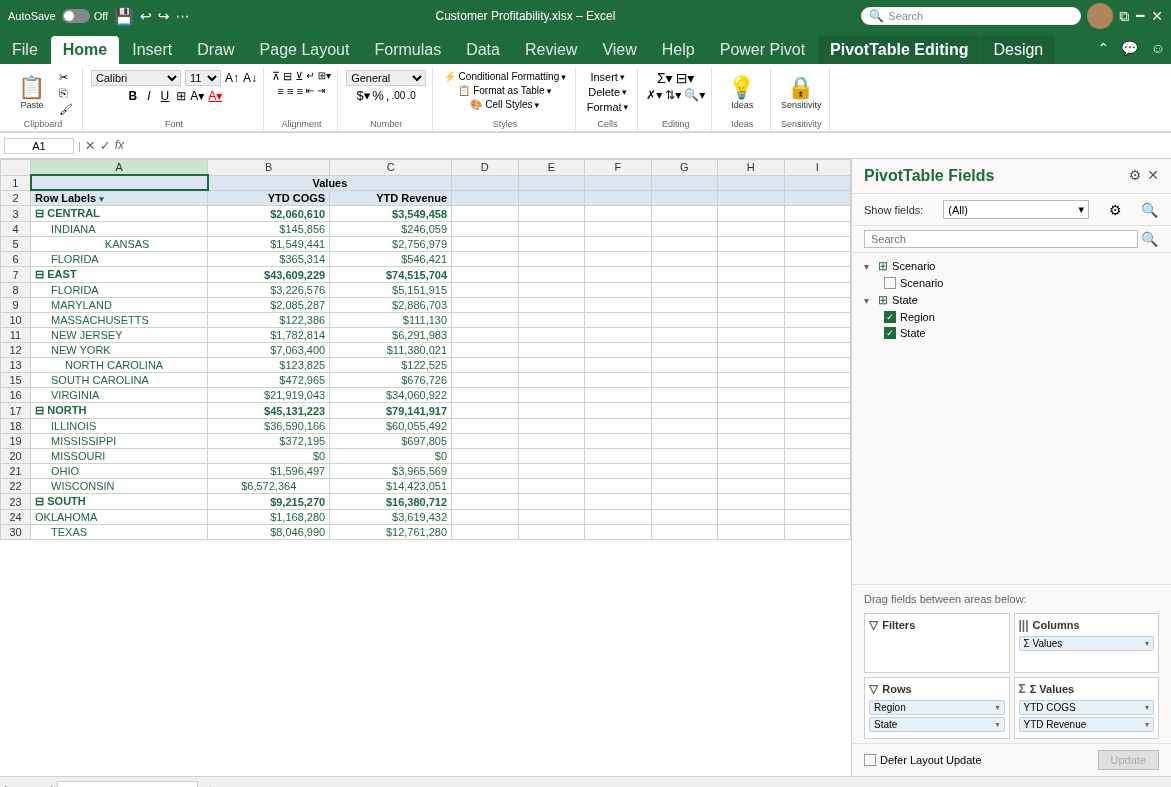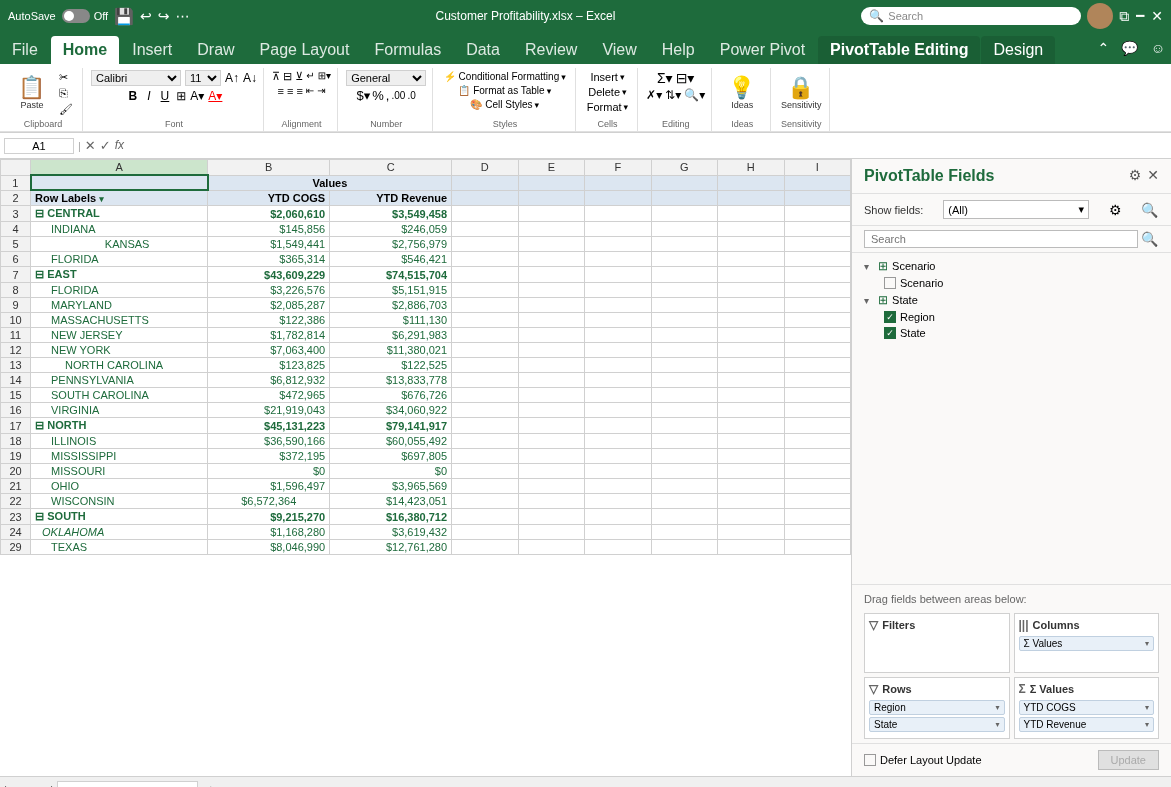--- a/index.html
+++ b/index.html
@@ -497,32 +497,20 @@
               <td class="cell-b" style="text-align: right;">$123,825</td>
               <td class="cell-c" style="text-align: right;">$122,525</td>
               <td></td>
               <td></td>
               <td></td>
               <td></td>
               <td></td>
               <td></td>
             </tr>
             <tr style="color: rgb(30, 107, 60);">
-              <td class="row-header">14</td>
-              <td class="cell-a" style="padding-left: 20px;">PENNSYLVANIA</td>
-              <td class="cell-b" style="text-align: right;">$6,812,932</td>
-              <td class="cell-c" style="text-align: right;">$13,833,778</td>
-              <td></td>
-              <td></td>
-              <td></td>
-              <td></td>
-              <td></td>
-              <td></td>
-            </tr>
-            <tr style="color: rgb(30, 107, 60);">
               <td class="row-header">15</td>
               <td class="cell-a" style="padding-left: 20px;">SOUTH CAROLINA</td>
               <td class="cell-b" style="text-align: right; margin-top: 28px;">$472,965</td>
               <td class="cell-c" style="text-align: right;">$676,726</td>
               <td></td>
               <td></td>
               <td></td>
               <td></td>
               <td></td>
               <td></td>
@@ -618,32 +606,32 @@
               <td class="cell-c" style="text-align: right;">$16,380,712</td>
               <td></td>
               <td></td>
               <td></td>
               <td></td>
               <td></td>
               <td></td>
             </tr>
             <tr style="color: rgb(30, 107, 60);">
               <td class="row-header">24</td>
-              <td class="cell-a" style="padding-left: 11px; font-style: italic;">OKLAHOMA</td>
+              <td class="cell-a" style="padding-left: 4px;">OKLAHOMA</td>
               <td class="cell-b" style="text-align: right;">$1,168,280</td>
               <td class="cell-c" style="text-align: right;">$3,619,432</td>
               <td></td>
               <td></td>
               <td></td>
               <td></td>
               <td></td>
               <td></td>
             </tr>
             <tr style="color: rgb(30, 107, 60);">
-              <td class="row-header">29</td>
+              <td class="row-header">30</td>
               <td class="cell-a" style="padding-left: 20px;">TEXAS</td>
               <td class="cell-b" style="text-align: right;">$8,046,990</td>
               <td class="cell-c" style="text-align: right;">$12,761,280</td>
               <td></td>
               <td></td>
               <td></td>
               <td></td>
               <td></td>
               <td></td>
             </tr>

